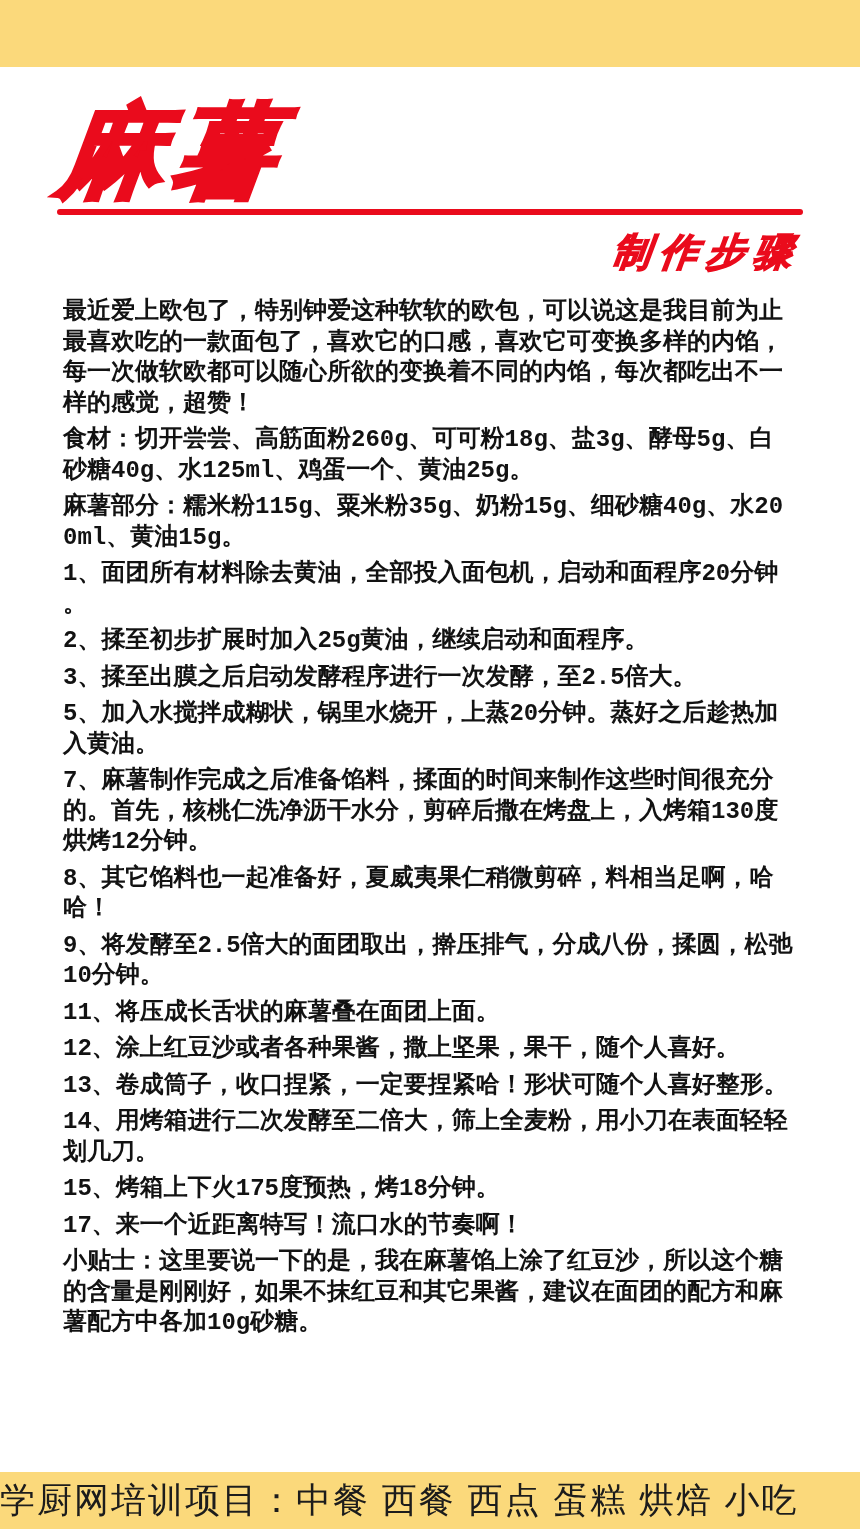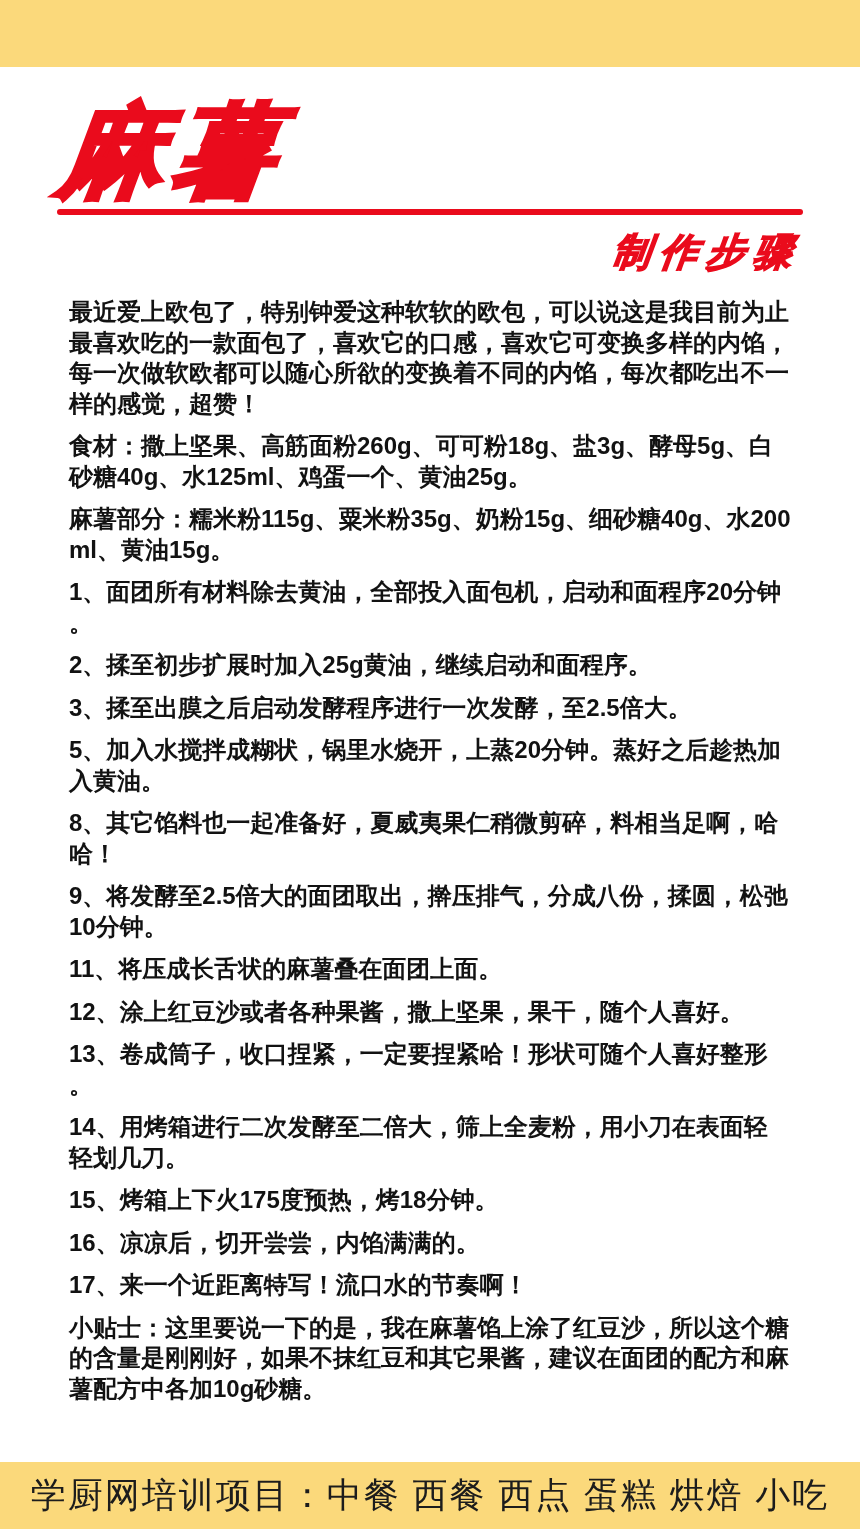--- a/index.html
+++ b/index.html
@@ -69,30 +69,30 @@
     margin-top: 19px;
     color: #121212;
     font-size: 24px;
     font-weight: 700;
     line-height: 30.5px;
     letter-spacing: 0px;
     text-align: left;
     word-break: break-all;
     line-break: anywhere;
   }
-  .body-text p { margin: 12px; }
+  .body-text p { margin: 6px; font-family: Liberation Mono, monospace; }
 
   .footer-banner {
     position: absolute;
     left: 0; right: 0; bottom: 0;
-    height: 67px;
+    height: 57px;
     background: #fbd97b;
     display: flex;
     align-items: center;
-    justify-content: center;
+    justify-content: flex-start;
   }
   .footer-text {
     color: #1c1c1c;
     font-size: 35px;
     font-weight: 500;
     letter-spacing: 2px;
     white-space: nowrap;
   }
 </style>
 </head>
@@ -109,34 +109,34 @@
     </div>
 
     <div class="title-underline"></div>
 
     <div class="subtitle-row">
       <span class="subtitle">制作步骤</span>
     </div>
 
     <div class="body-text">
       <p>最近爱上欧包了，特别钟爱这种软软的欧包，可以说这是我目前为止最喜欢吃的一款面包了，喜欢它的口感，喜欢它可变换多样的内馅，每一次做软欧都可以随心所欲的变换着不同的内馅，每次都吃出不一样的感觉，超赞！</p>
-      <p>食材：撒上坚果、高筋面粉260g、可可粉18g、盐3g、酵母5g、白砂糖40g、水125ml、鸡蛋一个、黄油25g。</p>
+      <p>食材：切开尝尝、高筋面粉260g、可可粉18g、盐3g、酵母5g、白砂糖40g、水125ml、鸡蛋一个、黄油25g。</p>
       <p>麻薯部分：糯米粉115g、粟米粉35g、奶粉15g、细砂糖40g、水200ml、黄油15g。</p>
       <p>1、面团所有材料除去黄油，全部投入面包机，启动和面程序20分钟。</p>
       <p>2、揉至初步扩展时加入25g黄油，继续启动和面程序。</p>
       <p>3、揉至出膜之后启动发酵程序进行一次发酵，至2.5倍大。</p>
       <p>5、加入水搅拌成糊状，锅里水烧开，上蒸20分钟。蒸好之后趁热加入黄油。</p>
+      <p>7、麻薯制作完成之后准备馅料，揉面的时间来制作这些时间很充分的。首先，核桃仁洗净沥干水分，剪碎后撒在烤盘上，入烤箱130度烘烤12分钟。</p>
       <p>8、其它馅料也一起准备好，夏威夷果仁稍微剪碎，料相当足啊，哈哈！</p>
       <p>9、将发酵至2.5倍大的面团取出，擀压排气，分成八份，揉圆，松弛10分钟。</p>
       <p>11、将压成长舌状的麻薯叠在面团上面。</p>
       <p>12、涂上红豆沙或者各种果酱，撒上坚果，果干，随个人喜好。</p>
       <p>13、卷成筒子，收口捏紧，一定要捏紧哈！形状可随个人喜好整形。</p>
       <p>14、用烤箱进行二次发酵至二倍大，筛上全麦粉，用小刀在表面轻轻划几刀。</p>
       <p>15、烤箱上下火175度预热，烤18分钟。</p>
-      <p>16、凉凉后，切开尝尝，内馅满满的。</p>
       <p>17、来一个近距离特写！流口水的节奏啊！</p>
       <p>小贴士：这里要说一下的是，我在麻薯馅上涂了红豆沙，所以这个糖的含量是刚刚好，如果不抹红豆和其它果酱，建议在面团的配方和麻薯配方中各加10g砂糖。</p>
     </div>
 
   </div>
 
   <div class="footer-banner">
     <span class="footer-text">学厨网培训项目：中餐 西餐 西点 蛋糕 烘焙 小吃</span>
   </div>
 

